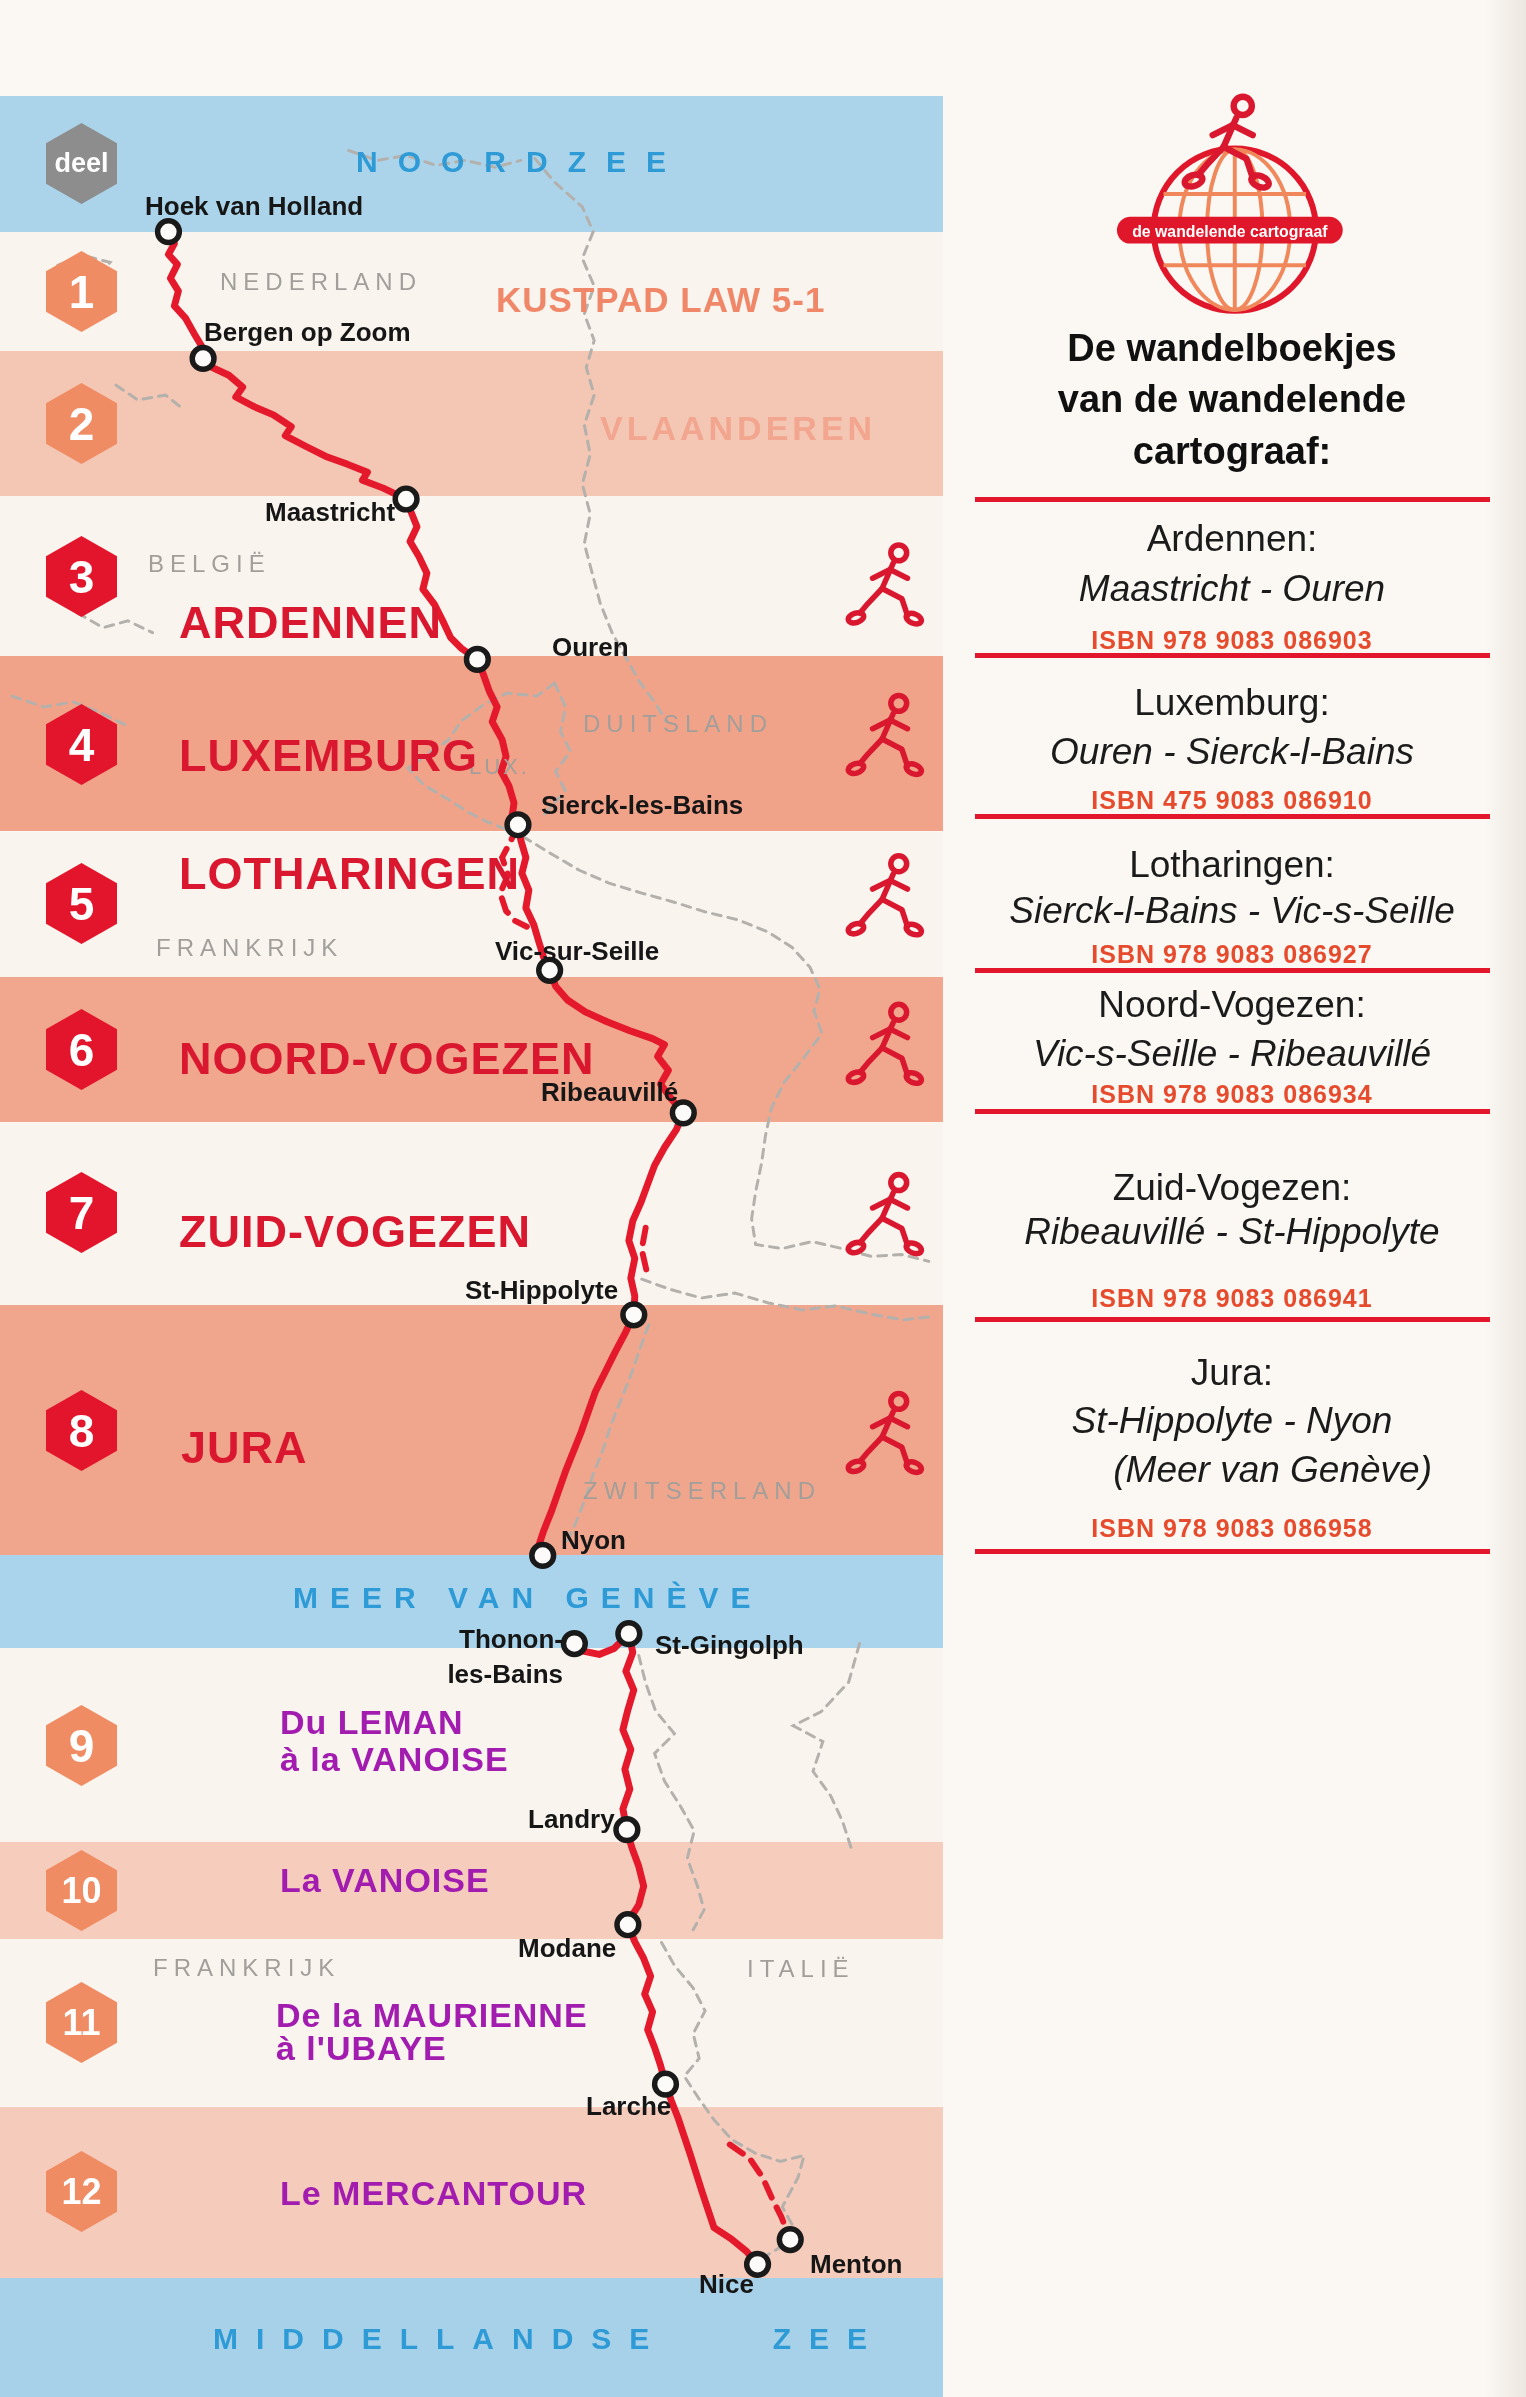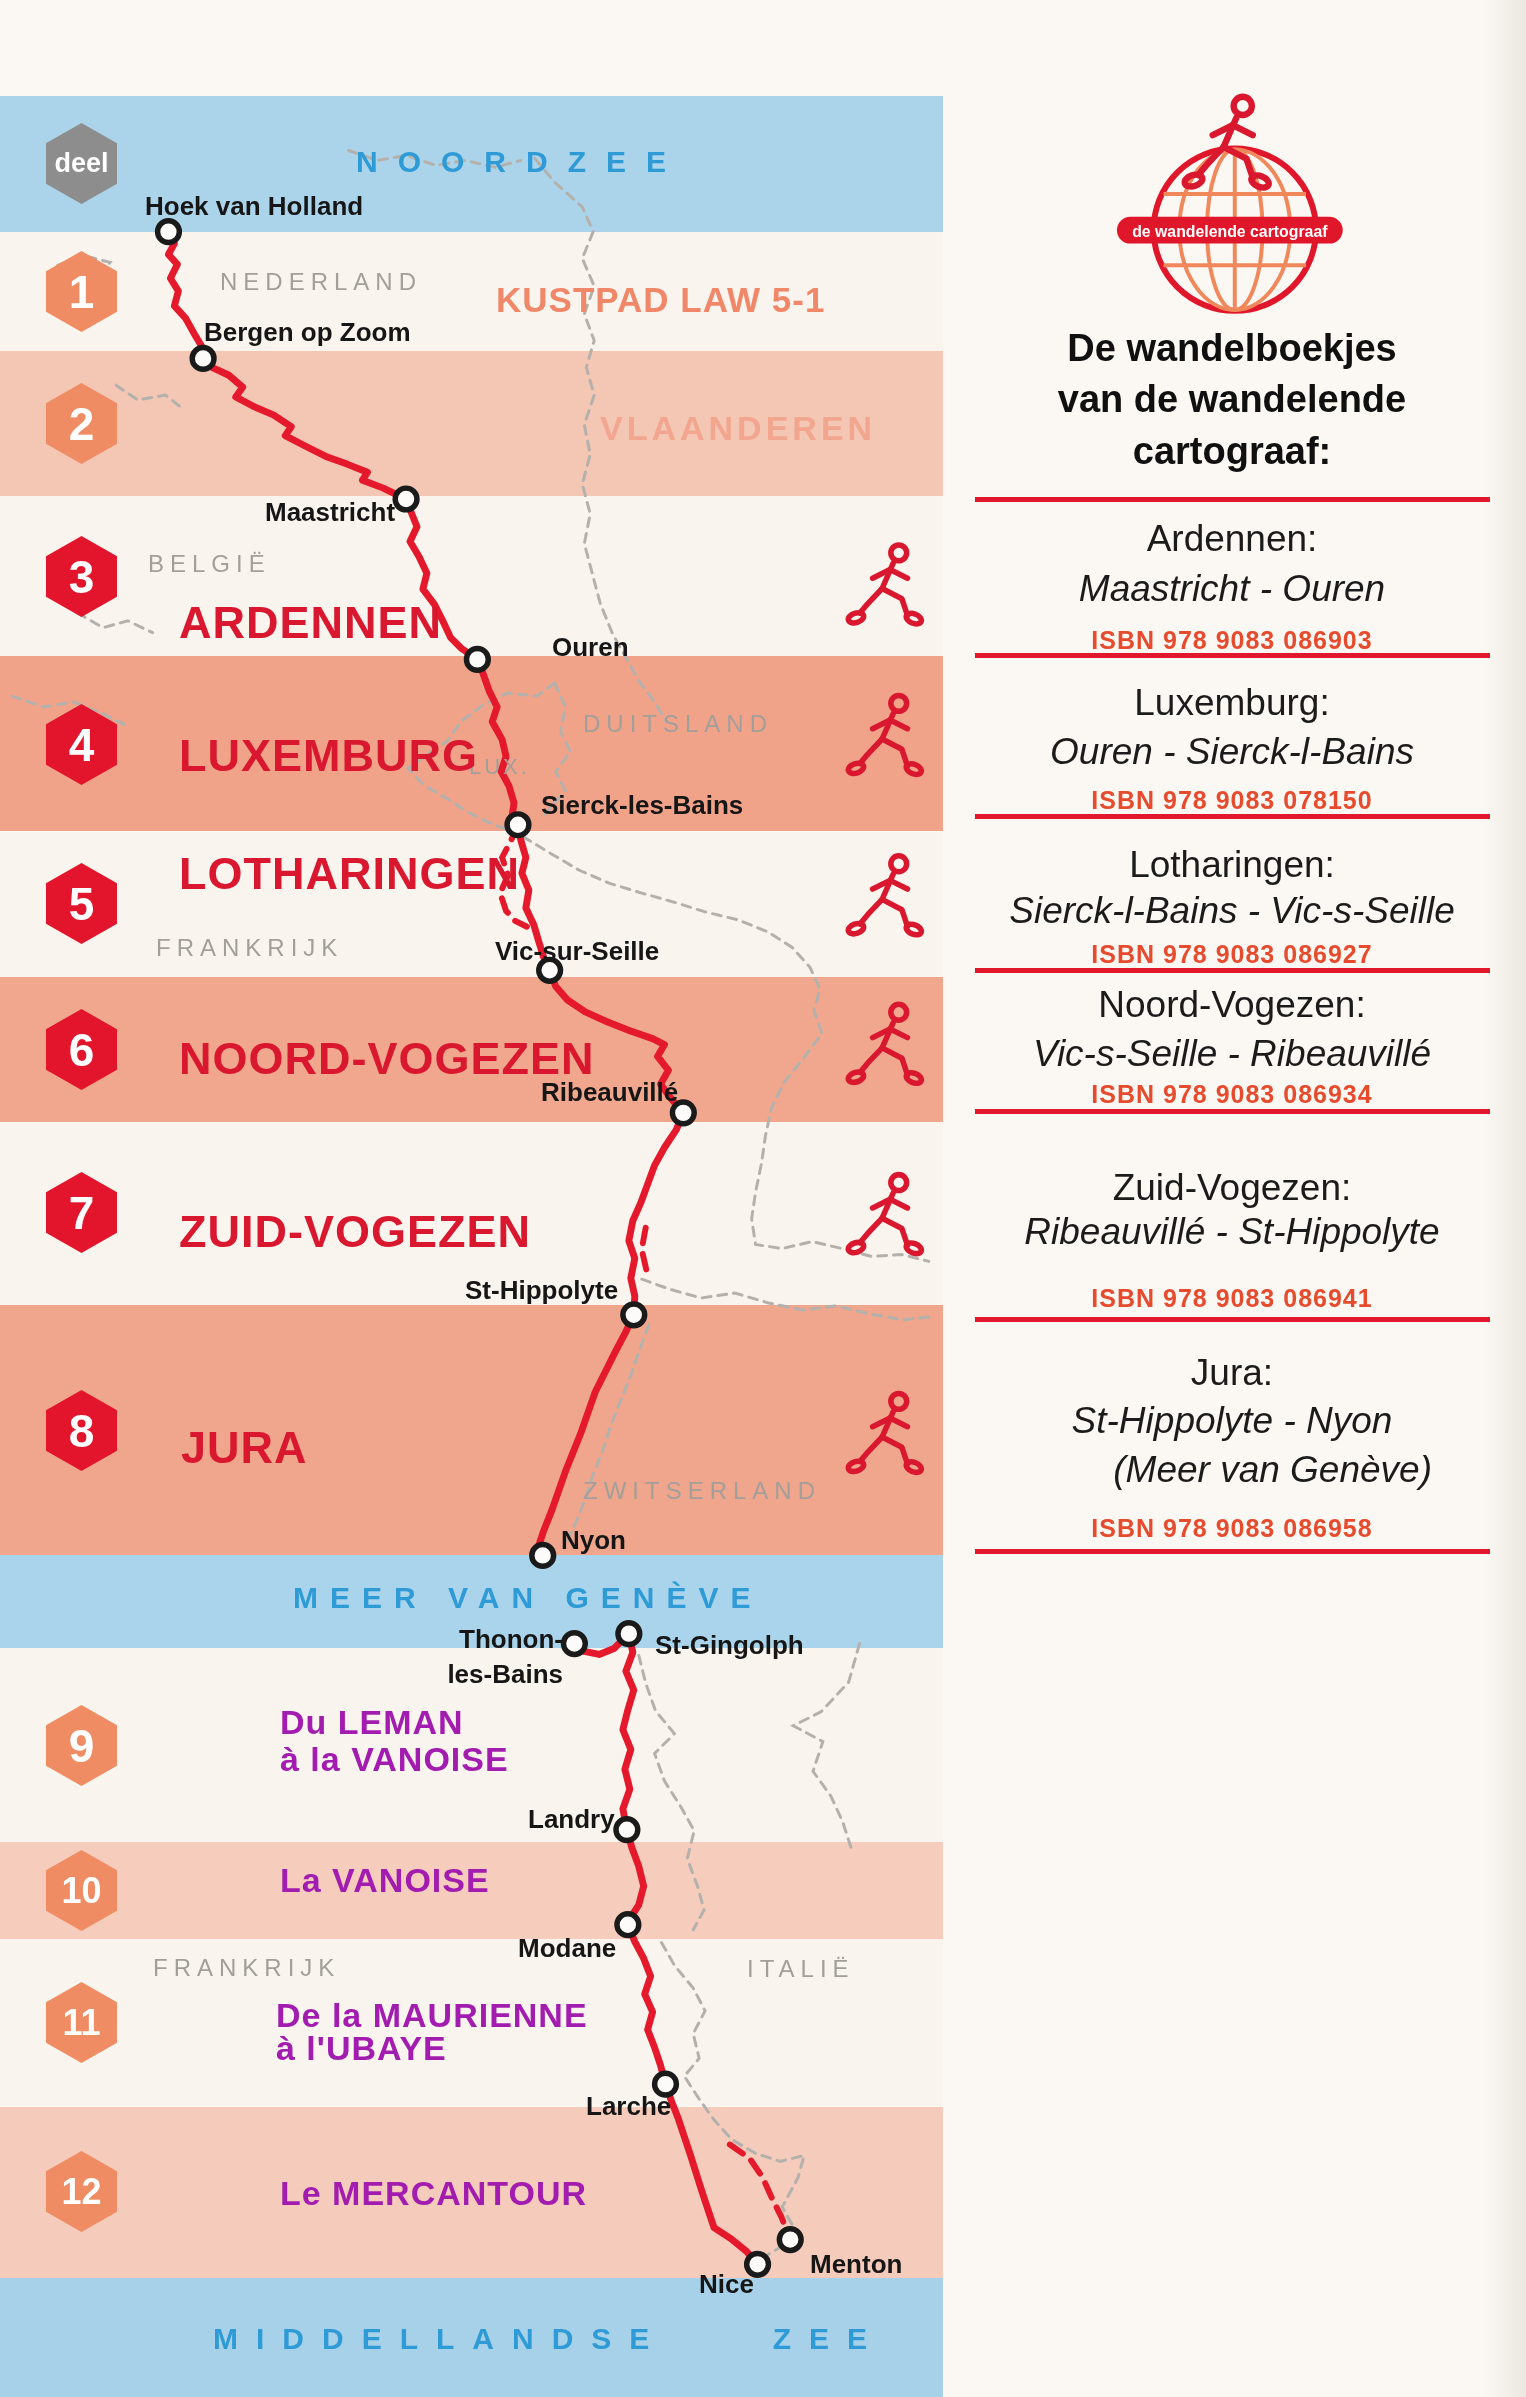--- a/index.html
+++ b/index.html
@@ -252,21 +252,21 @@
 
   <div class="rule" style="top:497px;"></div>
 
   <div class="bk bk-title" style="top:518px;">Ardennen:</div>
   <div class="bk bk-route" style="top:568px;">Maastricht - Ouren</div>
   <div class="bk bk-isbn" style="top:626px;">ISBN 978 9083 086903</div>
   <div class="rule" style="top:653px;"></div>
 
   <div class="bk bk-title" style="top:682px;">Luxemburg:</div>
   <div class="bk bk-route" style="top:731px;">Ouren - Sierck-l-Bains</div>
-  <div class="bk bk-isbn" style="top:786px;">ISBN 978 9083 078150</div>
+  <div class="bk bk-isbn" style="top:786px;">ISBN 475 9083 086910</div>
   <div class="rule" style="top:814px;"></div>
 
   <div class="bk bk-title" style="top:844px;">Lotharingen:</div>
   <div class="bk bk-route" style="top:890px;">Sierck-l-Bains - Vic-s-Seille</div>
   <div class="bk bk-isbn" style="top:940px;">ISBN 978 9083 086927</div>
   <div class="rule" style="top:968px;"></div>
 
   <div class="bk bk-route" style="top:1033px;">Vic-s-Seille - Ribeauvillé</div>
   <div class="bk bk-title" style="top:984px;">Noord-Vogezen:</div>
   <div class="bk bk-isbn" style="top:1080px;">ISBN 978 9083 086934</div>

